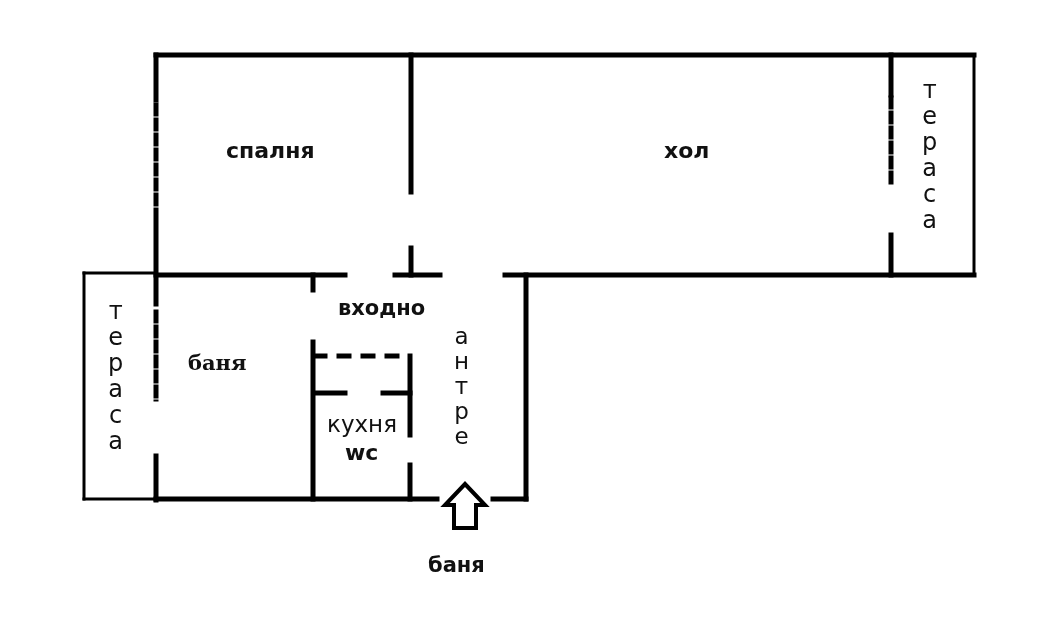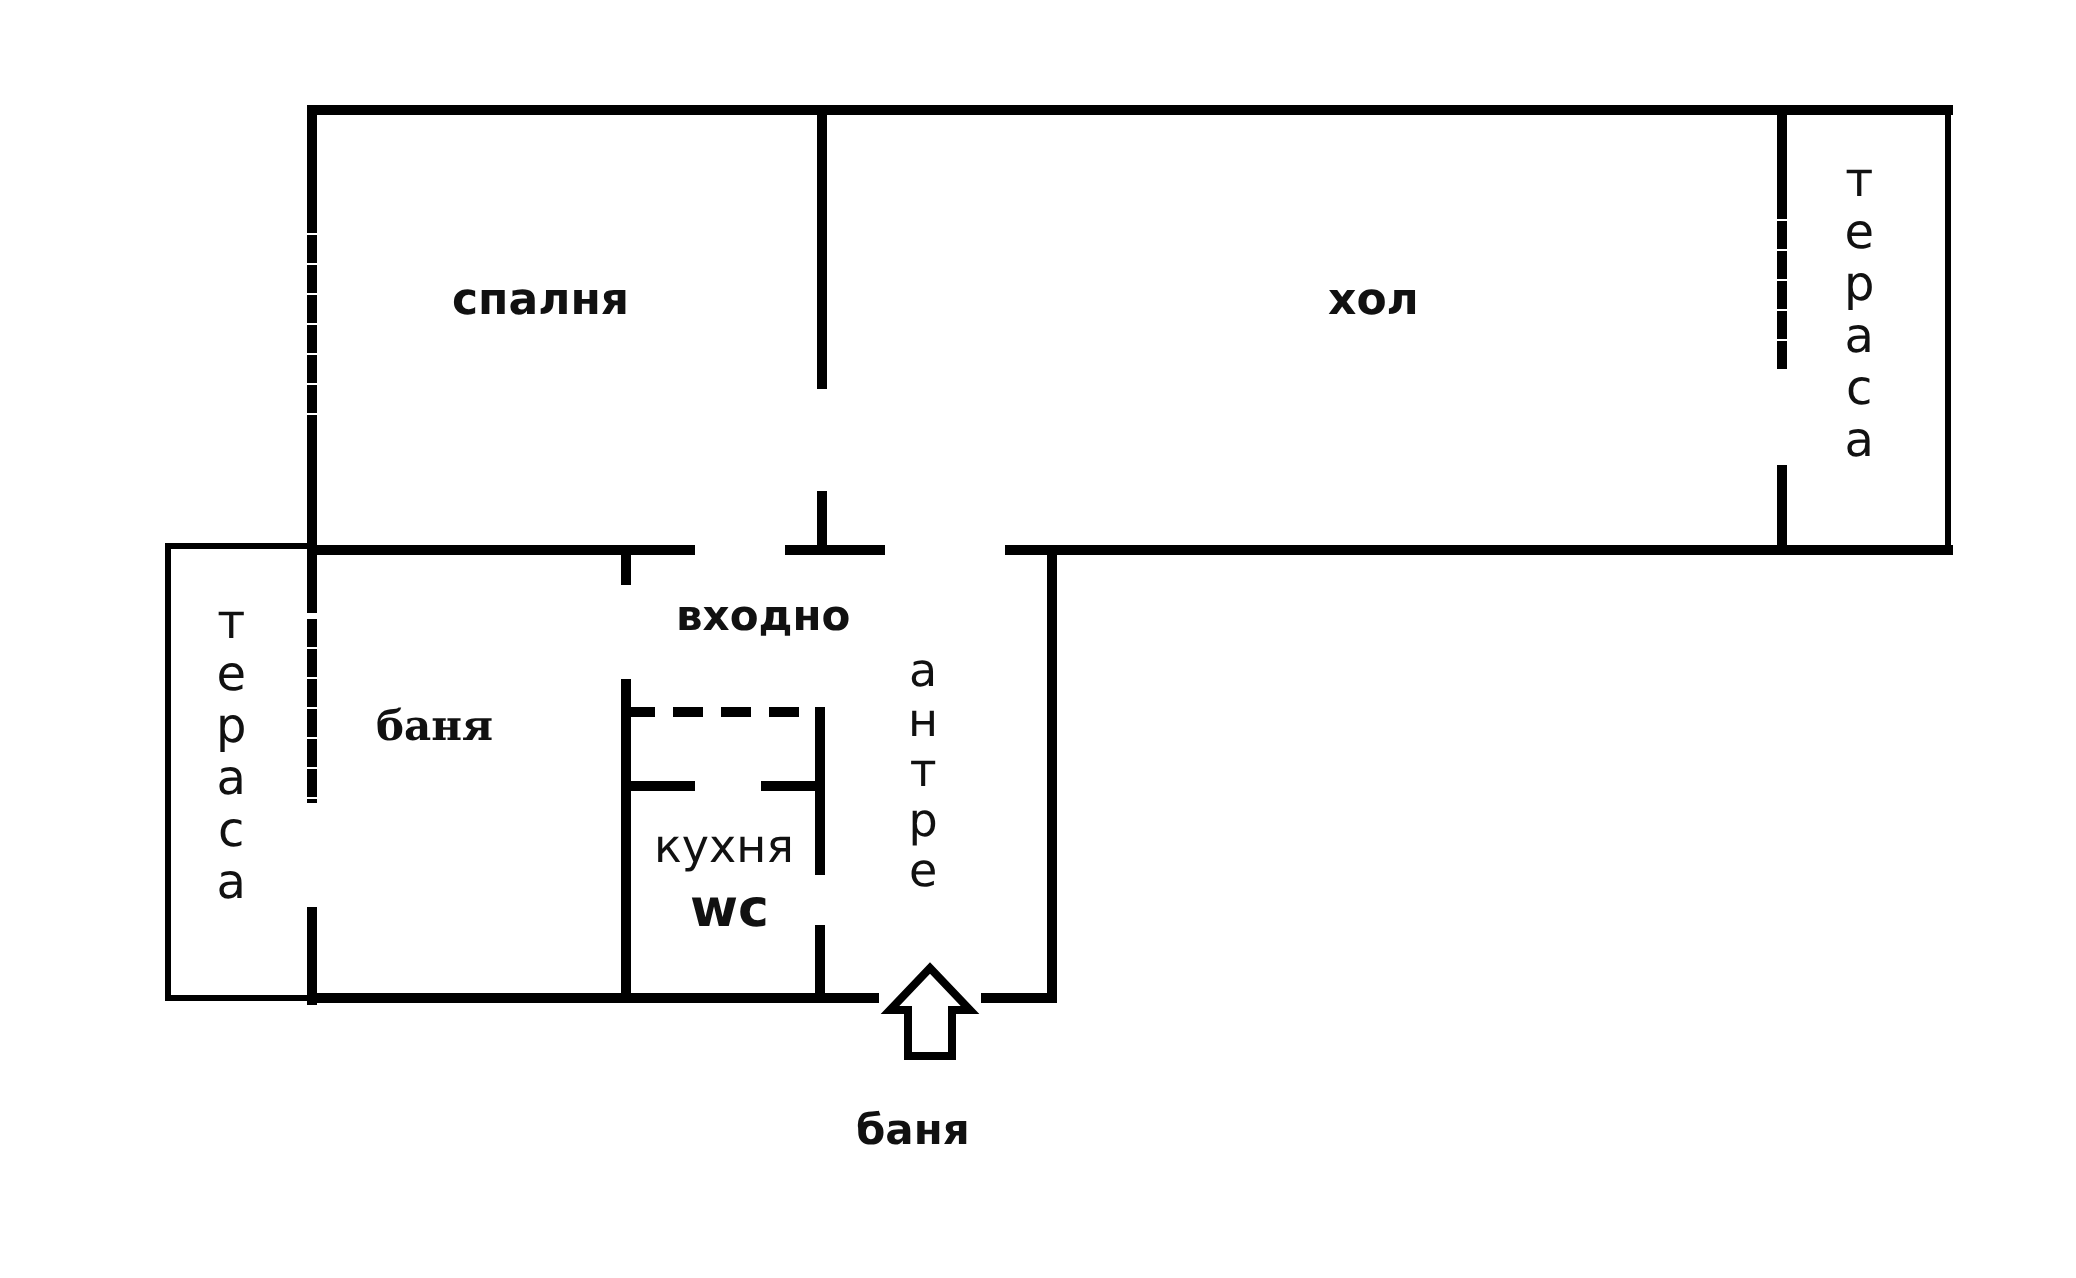--- a/index.html
+++ b/index.html
@@ -91,15 +91,15 @@
 
 <div class="lbl vert" style="left:454px;top:324px;font-size:23px;line-height:25px;">
   <span>а</span>
   <span>н</span>
   <span>т</span>
   <span>р</span>
   <span>е</span>
 </div>
 
 <div class="lbl" style="left:327px;top:413px;font-weight:normal;font-size:23px;">кухня</div>
-<div class="lbl" style="left:345px;top:442px;font-size:26px;">wc</div>
+<div class="lbl" style="left:345px;top:442px;font-size:22px;">wc</div>
 
 <div class="lbl" style="left:428px;top:555px;font-size:21px;">баня</div>
 
 </body></html>

